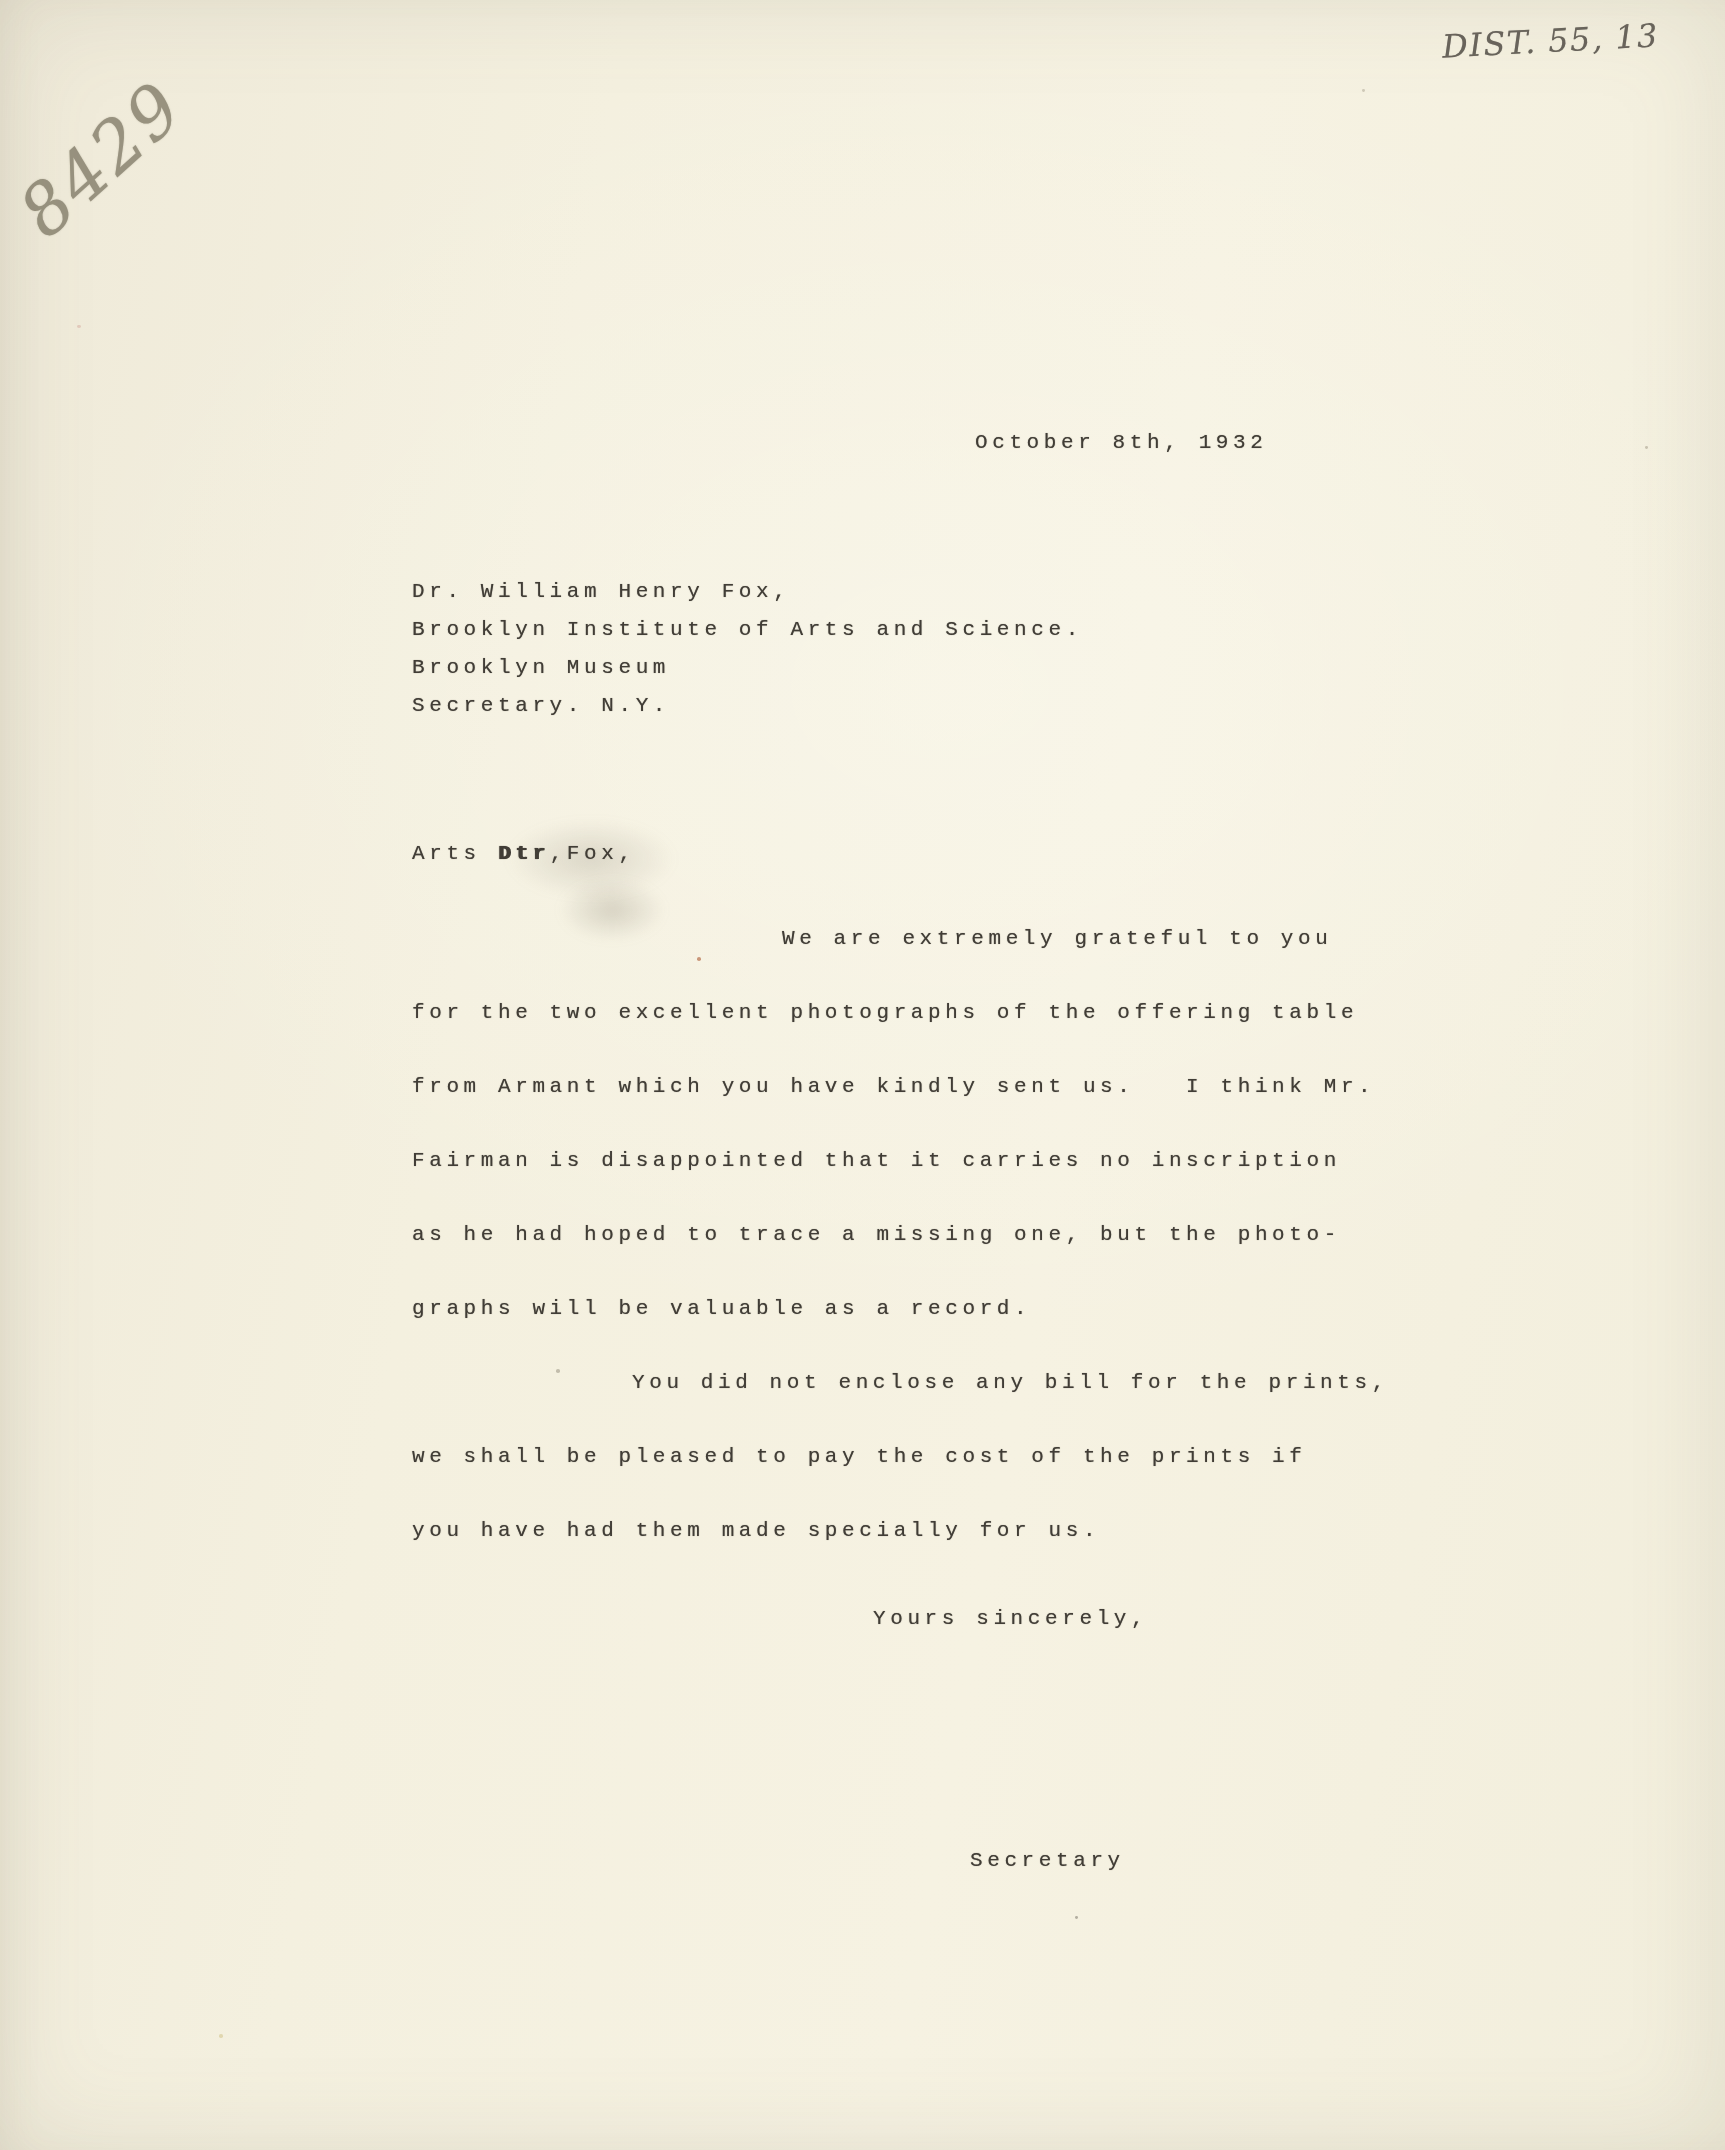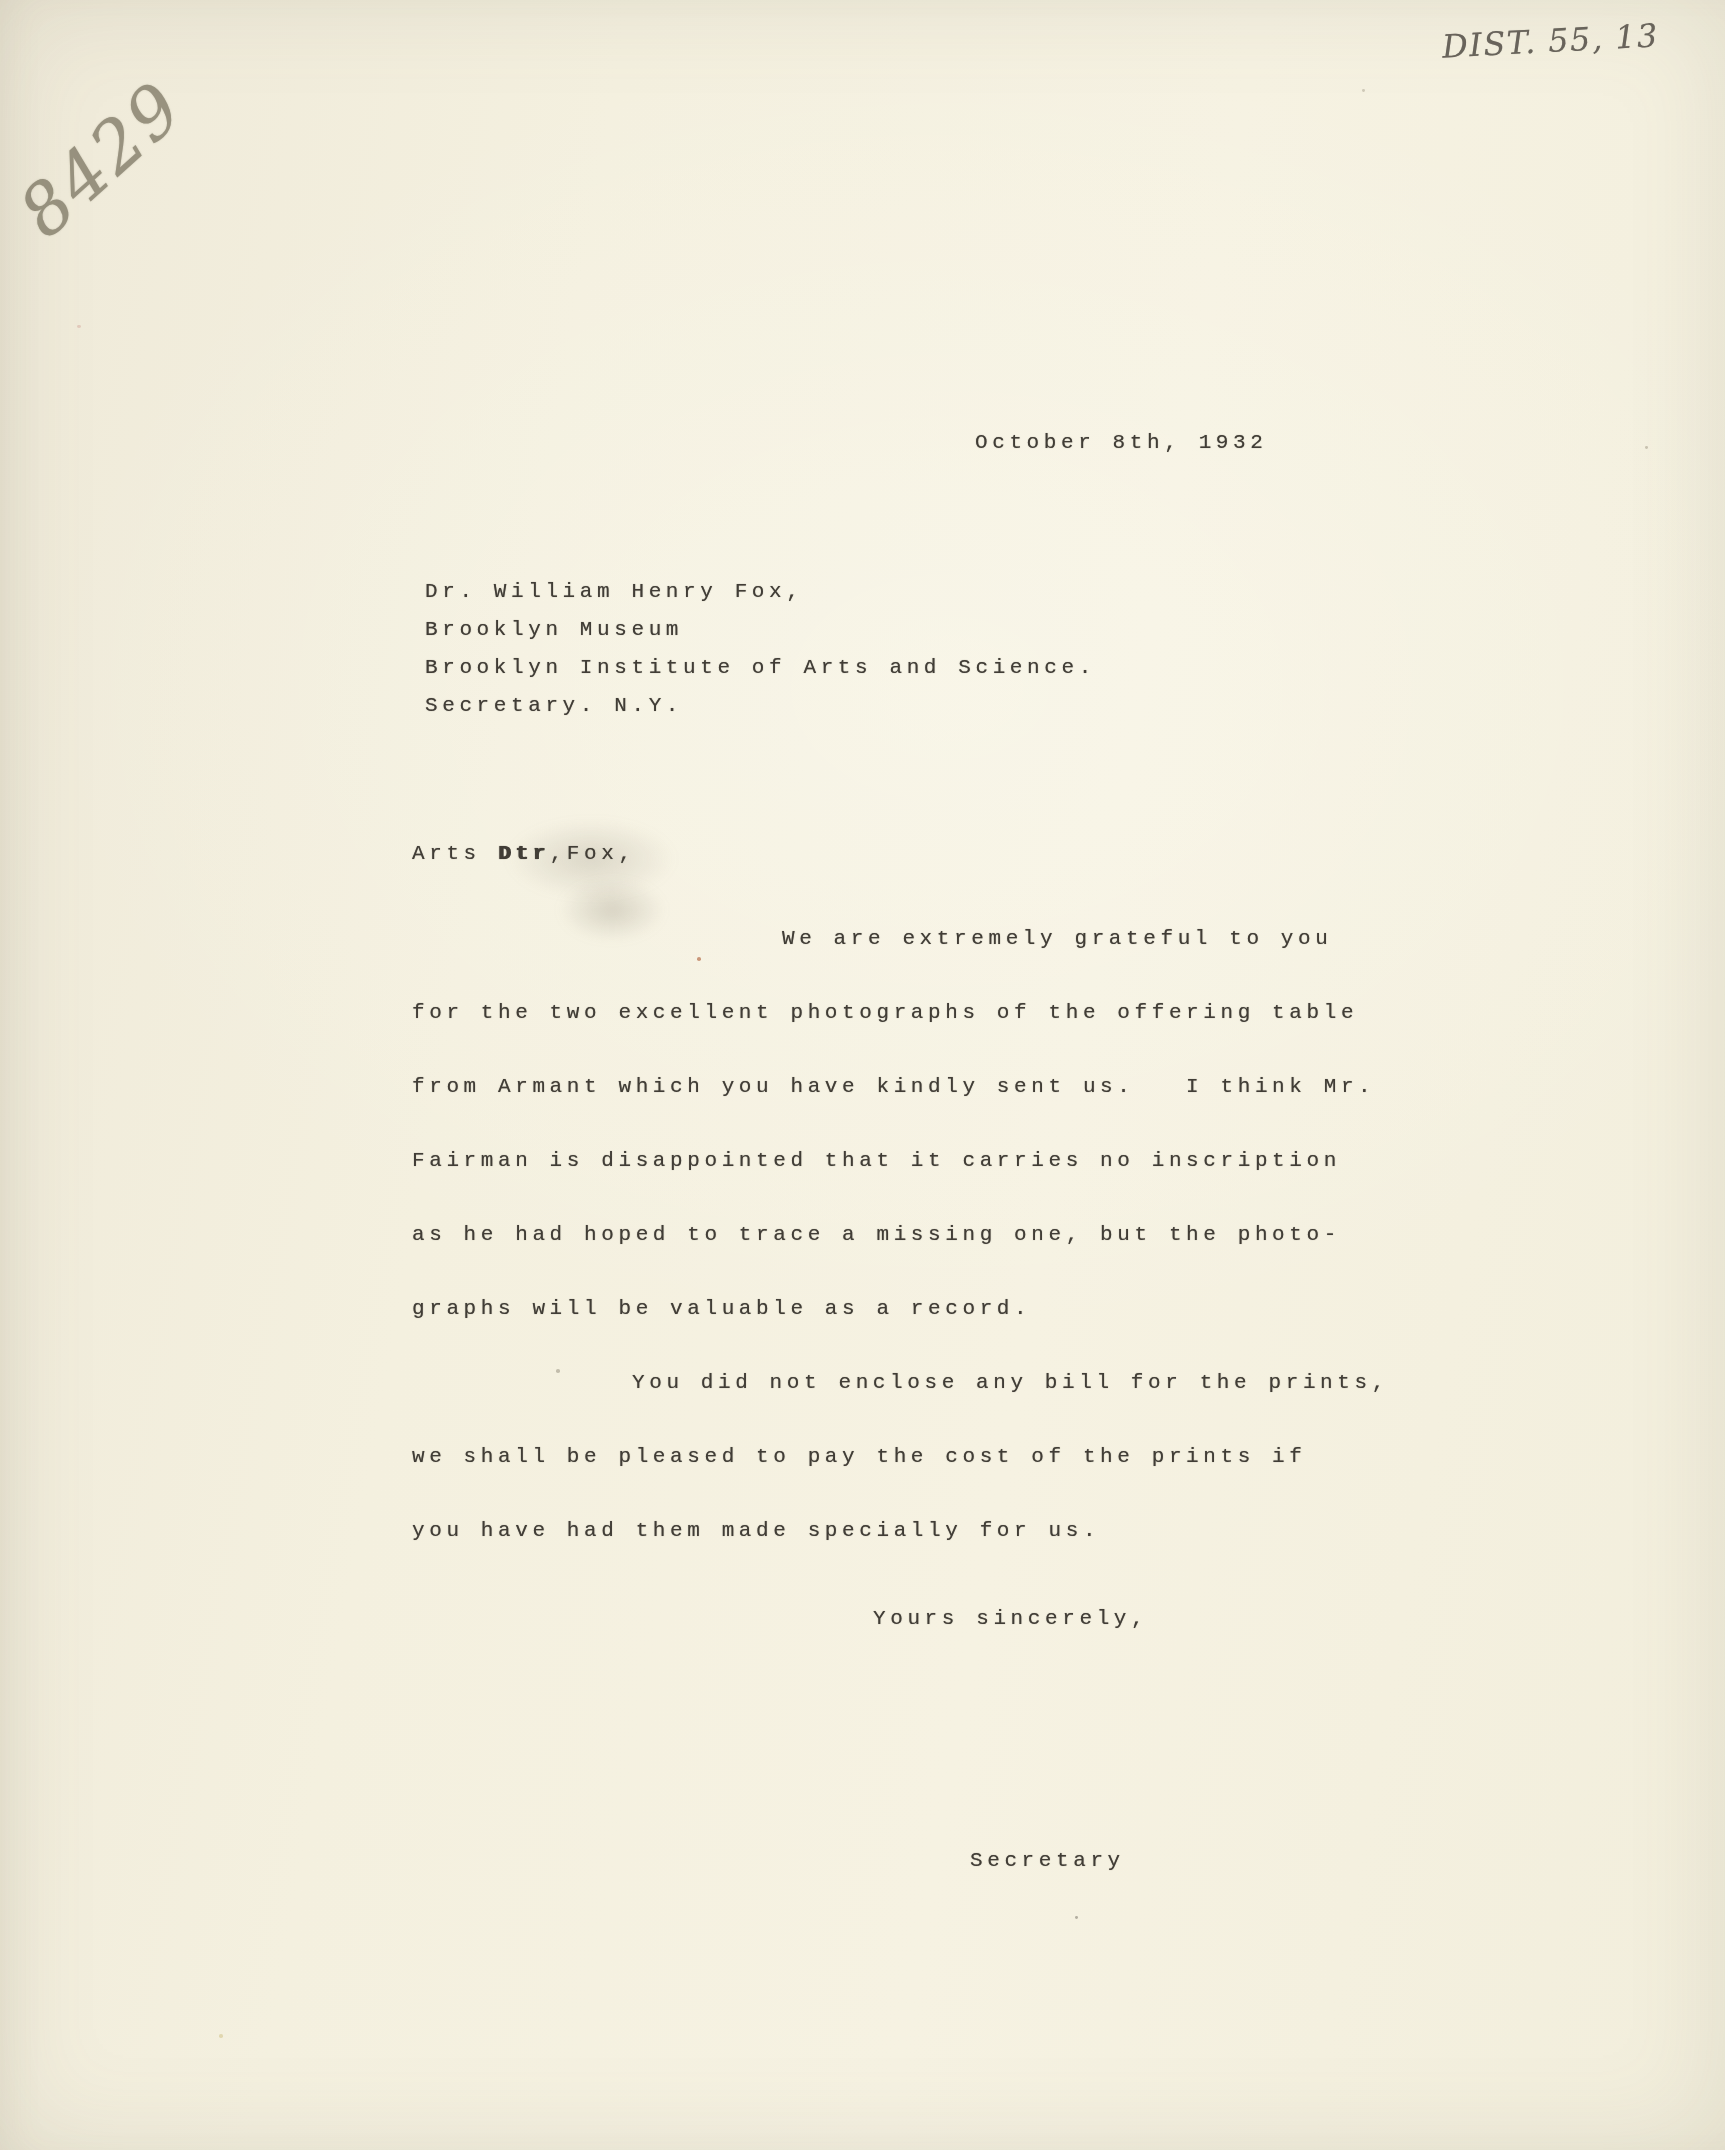--- a/index.html
+++ b/index.html
@@ -74,21 +74,21 @@
 <body>
 
 <div class="page">
 
   <div class="pencil dist-note">DIST. 55, 13</div>
 
   <div class="pencil accession">8429</div>
 
   <div class="typed" style="left:975px;top:424px;">October 8th, 1932</div>
 
-  <div class="typed" style="left:412px;top:573px;margin-left:13px;"><div>Dr. William Henry Fox,</div><div>Brooklyn Museum</div><div>Brooklyn Institute of Arts and Science.</div><div>Secretary. N.Y.</div></div>
+  <div class="typed" style="left:412px;top:573px;"><div>Dr. William Henry Fox,</div><div>Brooklyn Institute of Arts and Science.</div><div>Brooklyn Museum</div><div>Secretary. N.Y.</div></div>
 
   <div class="smudge smudge-a"></div>
   <div class="smudge smudge-b"></div>
 
   <div class="typed" style="left:412px;top:835px;"><span>Arts </span><span class="overtyped">Dtr</span><span>,Fox,</span></div>
 
   <div class="typed letter-body" style="left:412px;top:902px;"><div class="body-line"><span style="margin-left: 370px;">We are extremely grateful to you</span></div><div class="body-line"><span>for the two excellent photographs of the offering table</span></div><div class="body-line"><span>from Armant which you have kindly sent us.   I think Mr.</span></div><div class="body-line"><span>Fairman is disappointed that it carries no inscription</span></div><div class="body-line"><span>as he had hoped to trace a missing one, but the photo-</span></div><div class="body-line"><span>graphs will be valuable as a record.</span></div><div class="body-line"><span style="margin-left: 220px;">You did not enclose any bill for the prints,</span></div><div class="body-line"><span>we shall be pleased to pay the cost of the prints if</span></div><div class="body-line"><span>you have had them made specially for us.</span></div></div>
 
   <div class="typed" style="left:873px;top:1600px;text-align:center;">Yours sincerely,</div>
 

